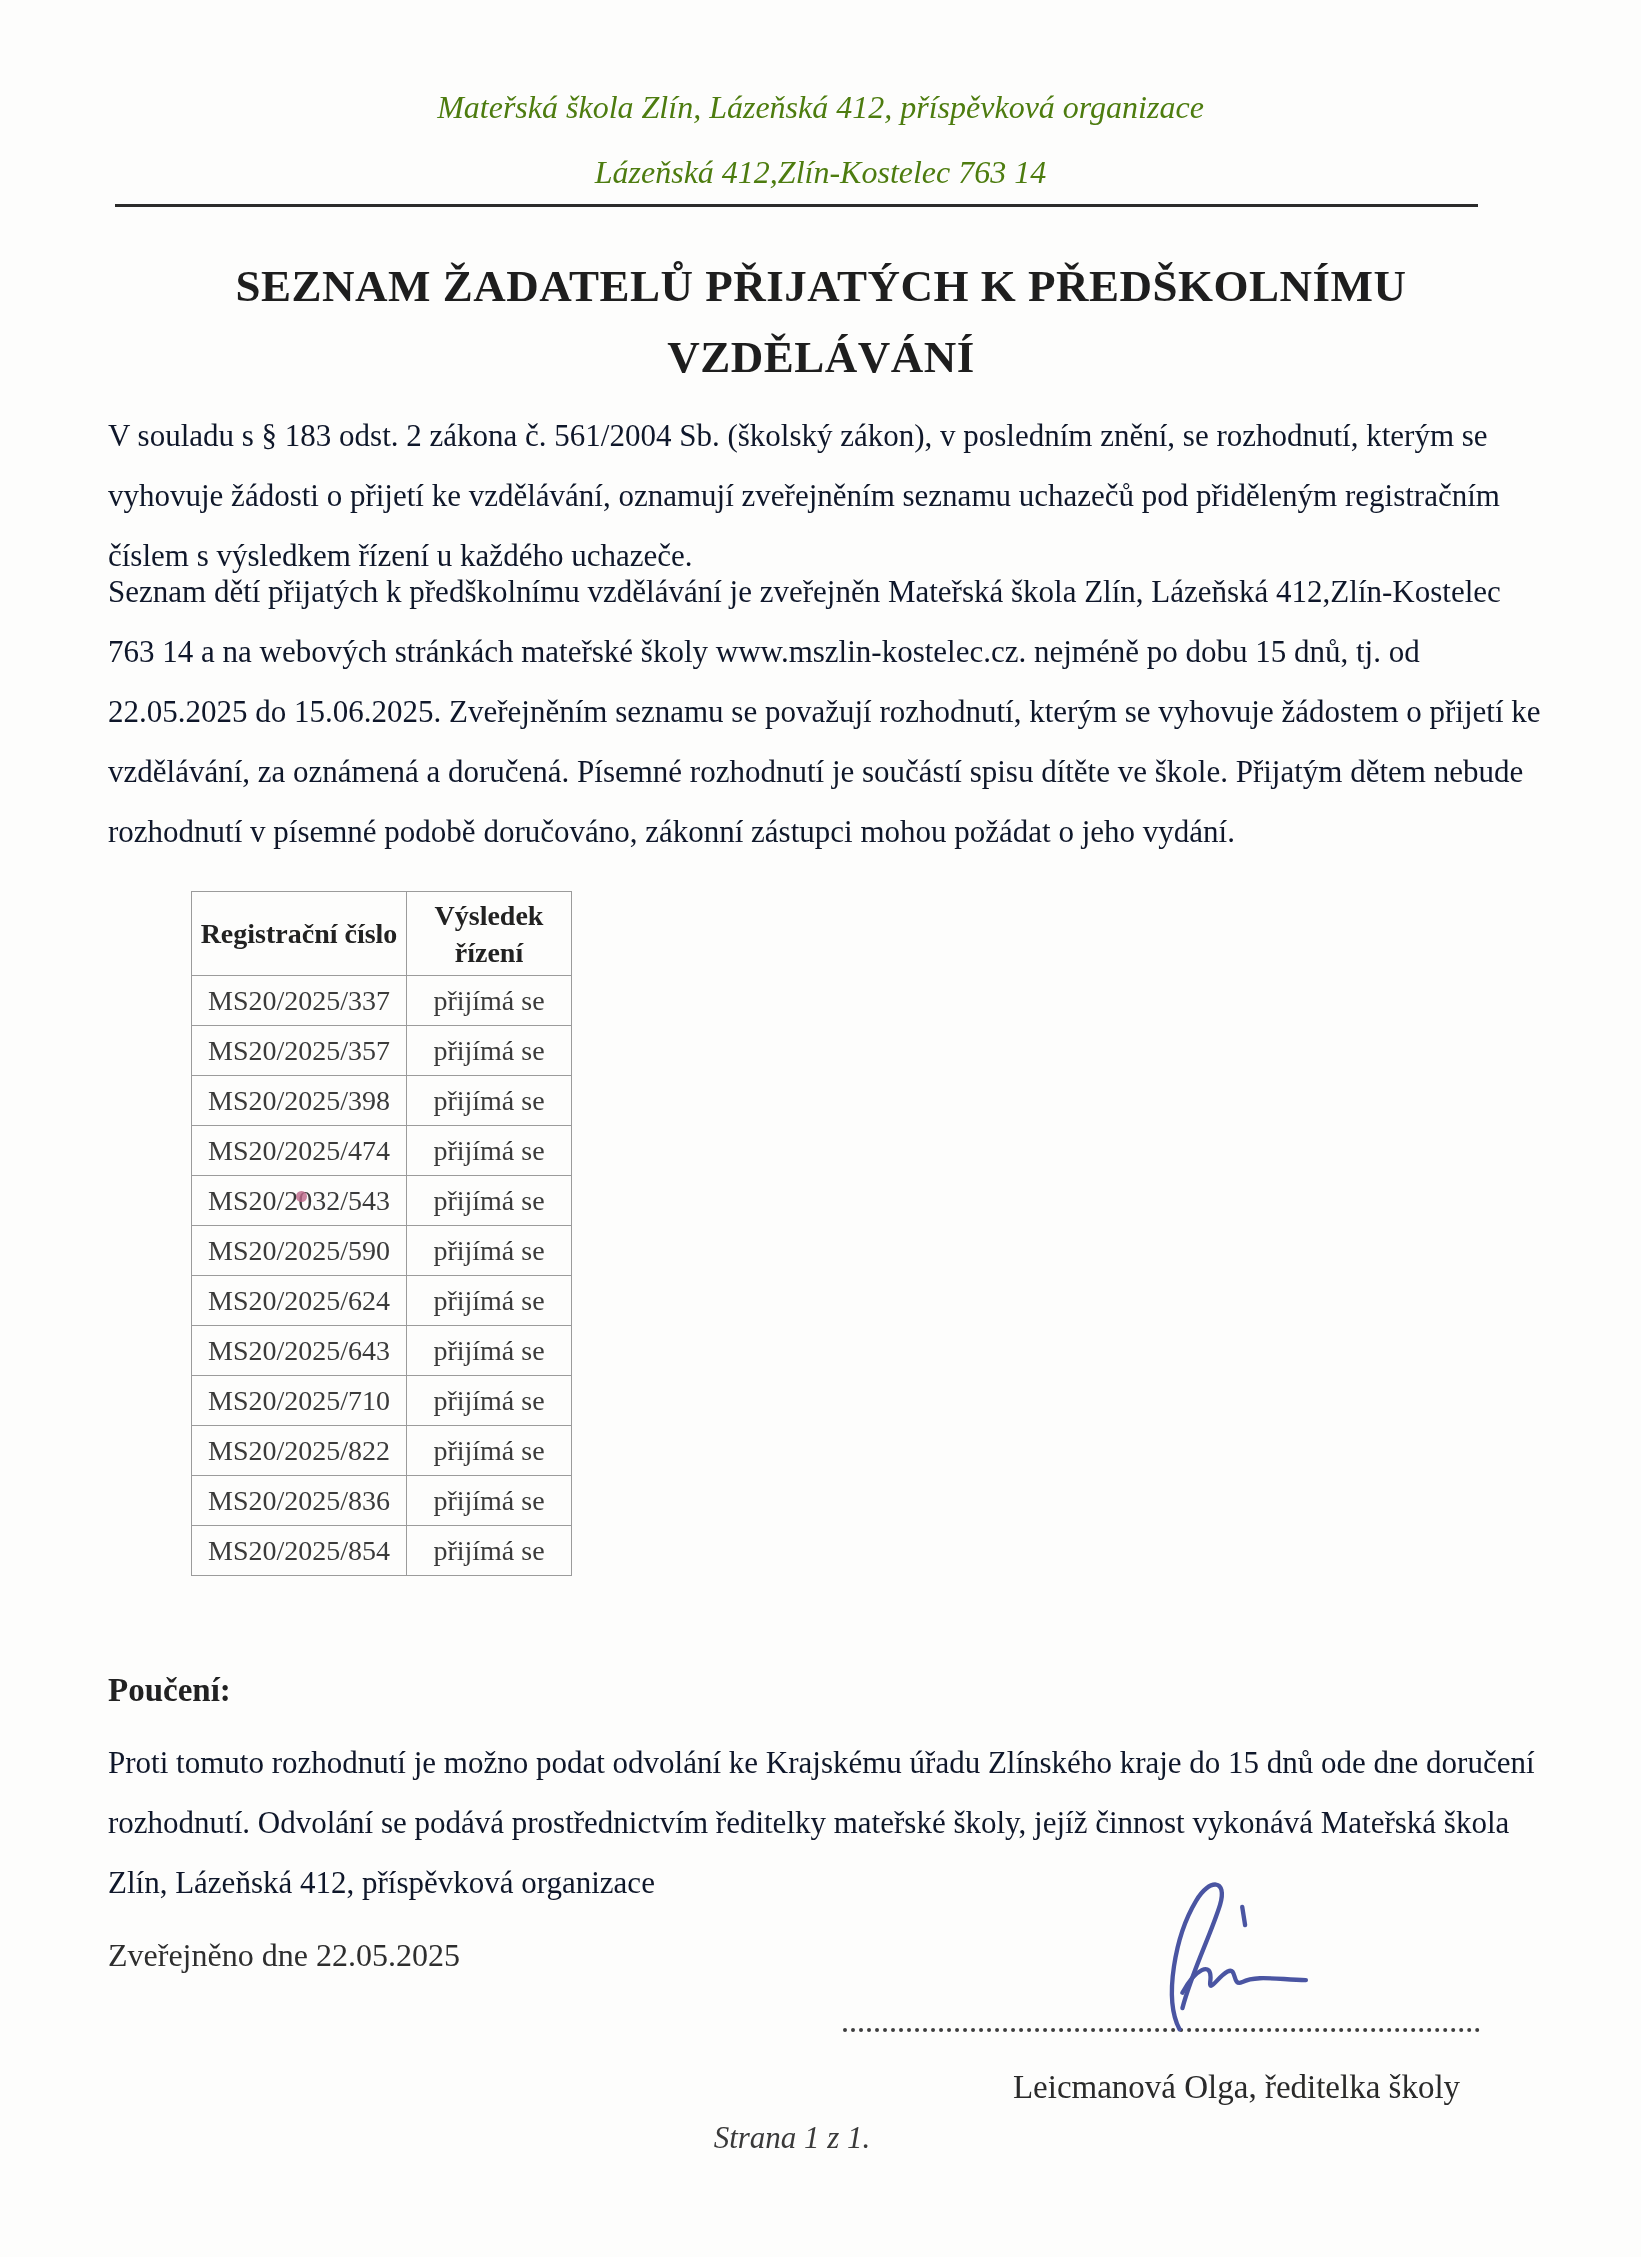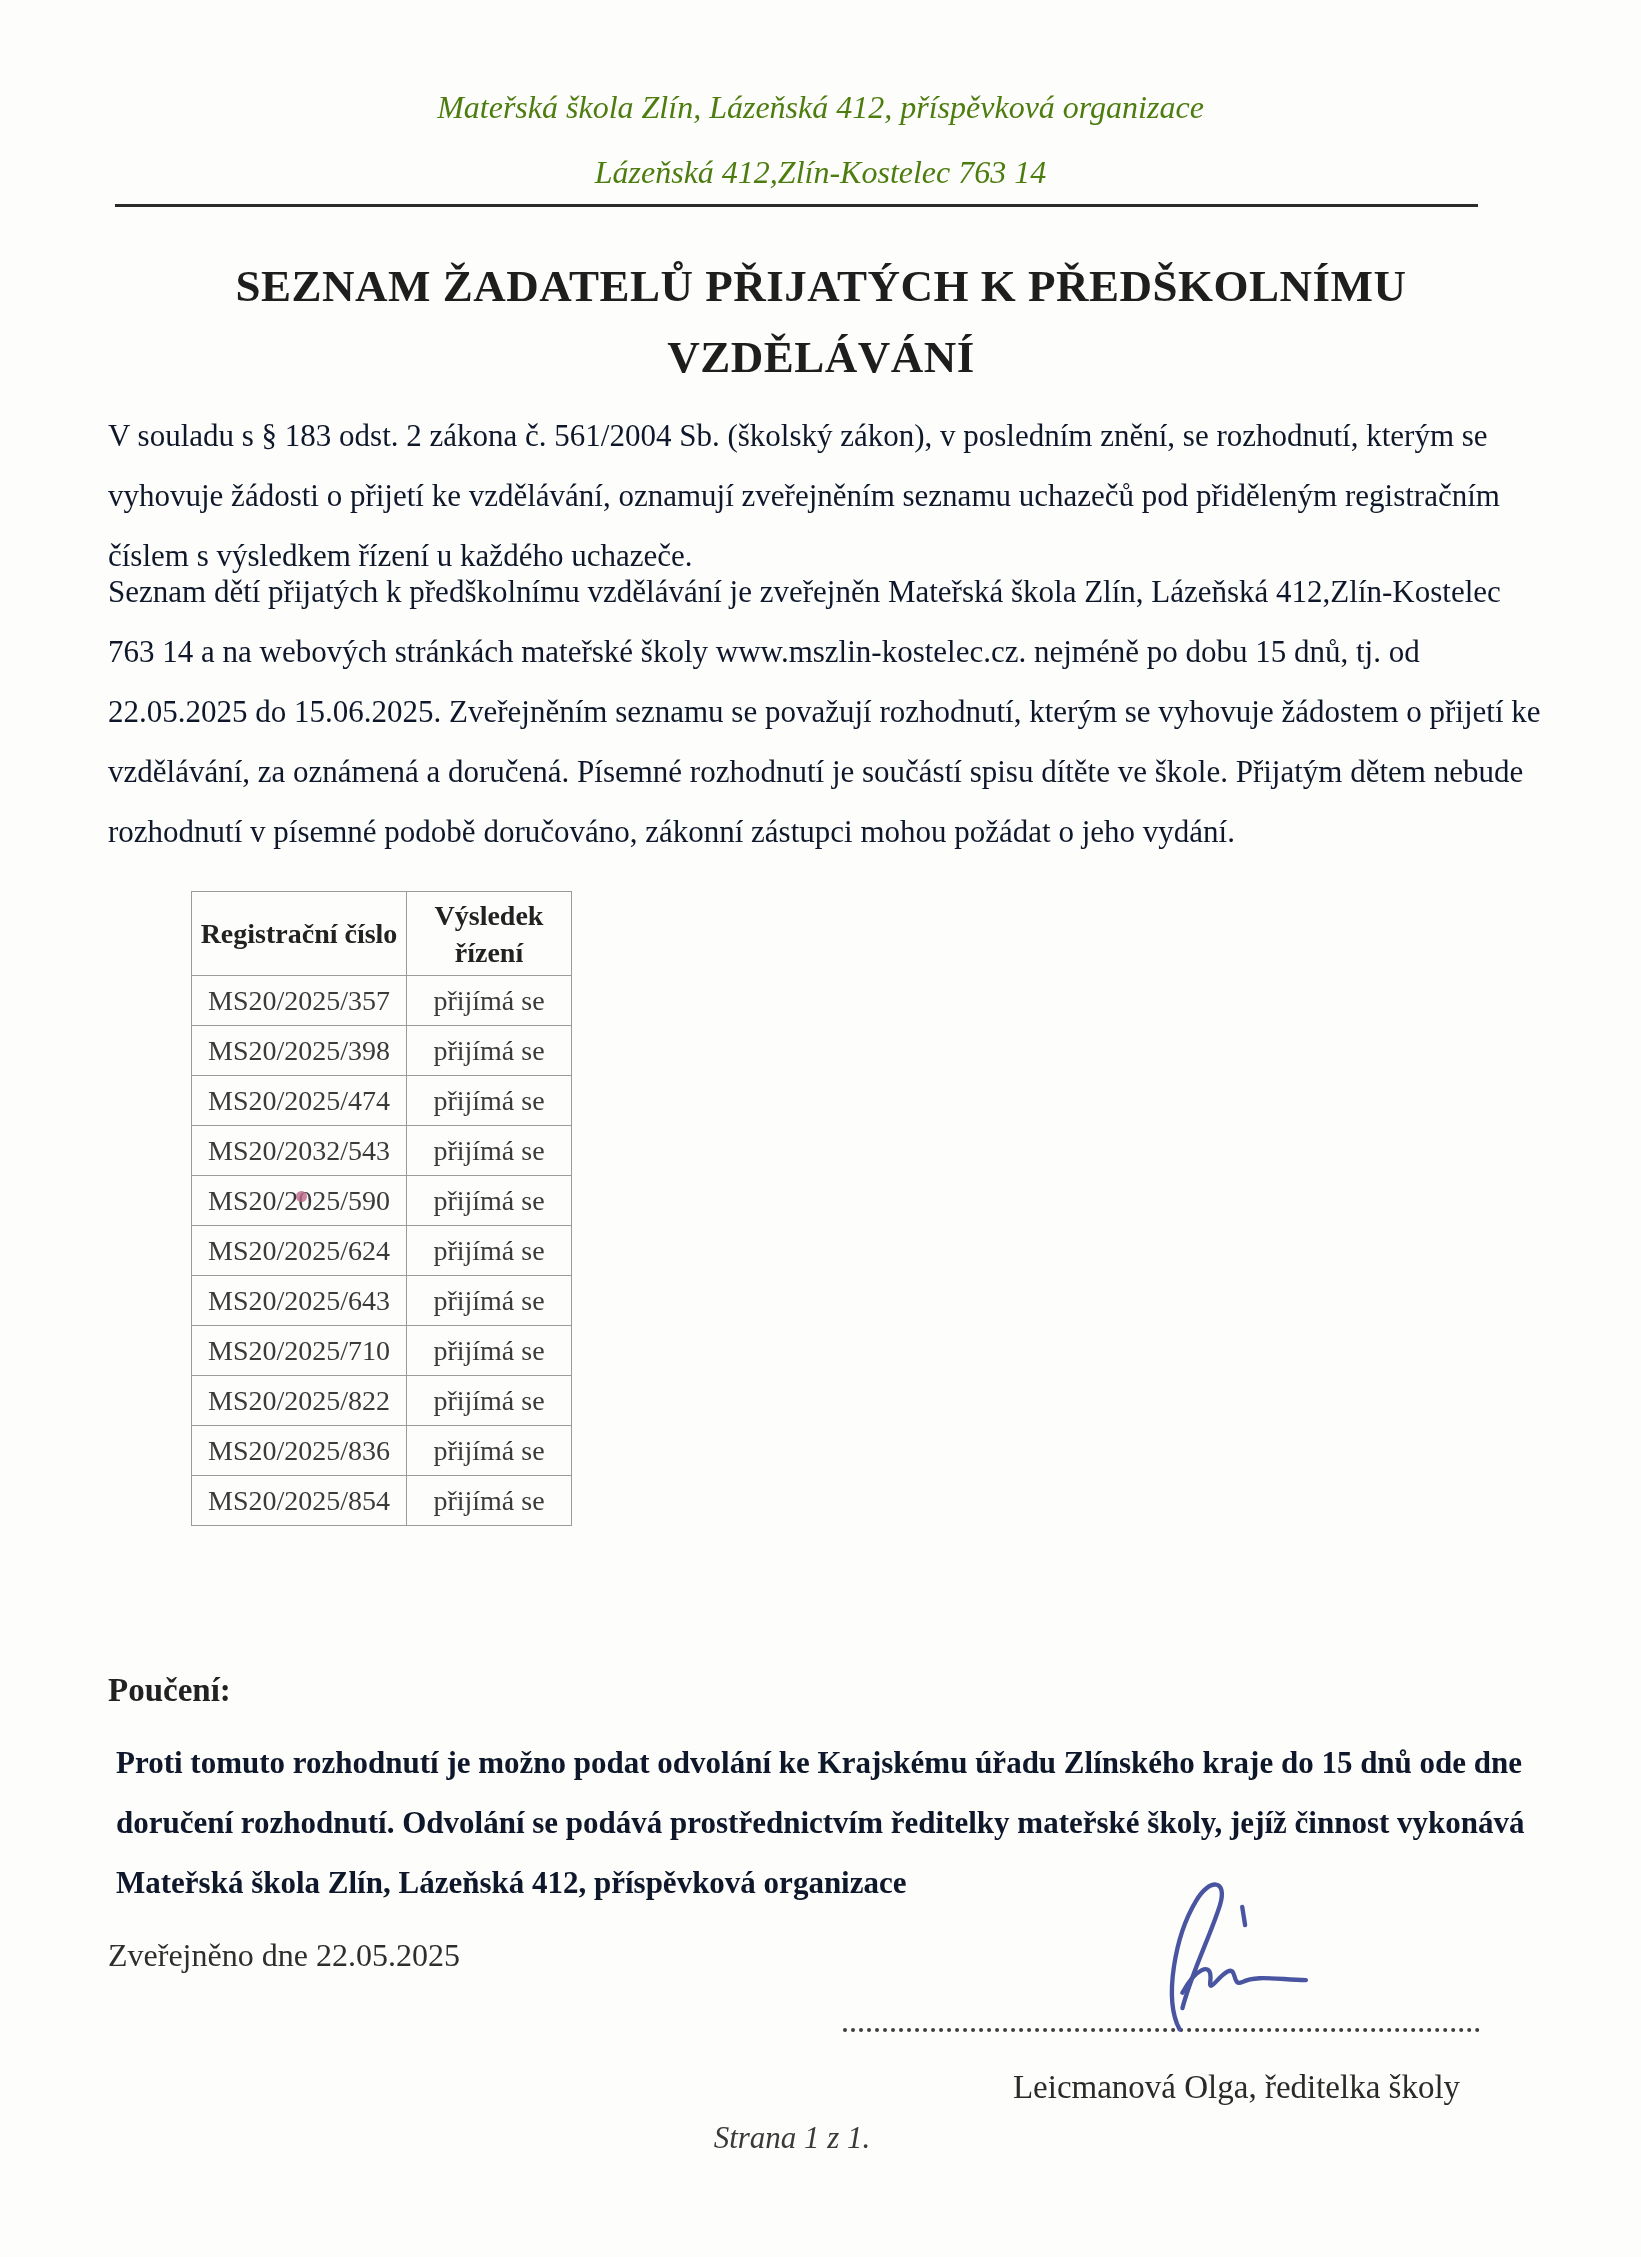--- a/index.html
+++ b/index.html
@@ -39,21 +39,21 @@
     padding:0 5.8px;
   }
   table.results th{
     font-weight:bold;color:#222;
     height:84px;line-height:37px;
   }
   table.results td{height:50px;}
   th.col-reg{width:215px;}
   th.col-res{width:165px;}
   .notice-heading{left:108px;top:1672px;font-size:33px;font-weight:bold;color:#222;}
-  .notice-body{left:116px;top:1733px;width:1437px;font-weight:bold;}
+  .notice-body{left:108px;top:1733px;width:1437px;}
   .published{left:108px;top:1937px;font-size:32px;}
   .dotline{
     left:843px;top:1987px;width:637px;height:41px;
     border-bottom:4.8px dotted #3e3e3e;
   }
   .signature{left:1086px;top:1875px;width:270px;height:164px;z-index:2;}
   .sign-name{left:966px;top:2069px;width:541px;font-size:33px;color:#2a2a2a;}
   .page-num{left:599px;top:2120px;width:386px;font-style:italic;font-size:31px;color:#3a3a3a;}
   .artifact-dot{
     left:296px;top:1191px;width:10.6px;height:10.6px;border-radius:50%;
@@ -76,20 +76,24 @@
   <div class="abs body-text p2">Seznam dětí přijatých k předškolnímu vzdělávání je zveřejněn Mateřská škola Zlín, Lázeňská 412,Zlín-Kostelec 763 14 a na webových stránkách mateřské školy www.mszlin-kostelec.cz. nejméně po dobu 15 dnů, tj. od 22.05.2025 do 15.06.2025. Zveřejněním seznamu se považují rozhodnutí, kterým se vyhovuje žádostem o přijetí ke vzdělávání, za oznámená a doručená. Písemné rozhodnutí je součástí spisu dítěte ve škole. Přijatým dětem nebude rozhodnutí v písemné podobě doručováno, zákonní zástupci mohou požádat o jeho vydání.</div>
 
   <table class="results">
     <thead>
       <tr>
         <th class="col-reg">Registrační číslo</th>
         <th class="col-res">Výsledek řízení</th>
       </tr>
     </thead>
     <tbody>
+        <tr>
+          <td>MS20/2025/337</td>
+          <td>přijímá se</td>
+        </tr>
         <tr>
           <td>MS20/2025/357</td>
           <td>přijímá se</td>
         </tr>
         <tr>
           <td>MS20/2025/398</td>
           <td>přijímá se</td>
         </tr>
         <tr>
           <td>MS20/2025/474</td>

